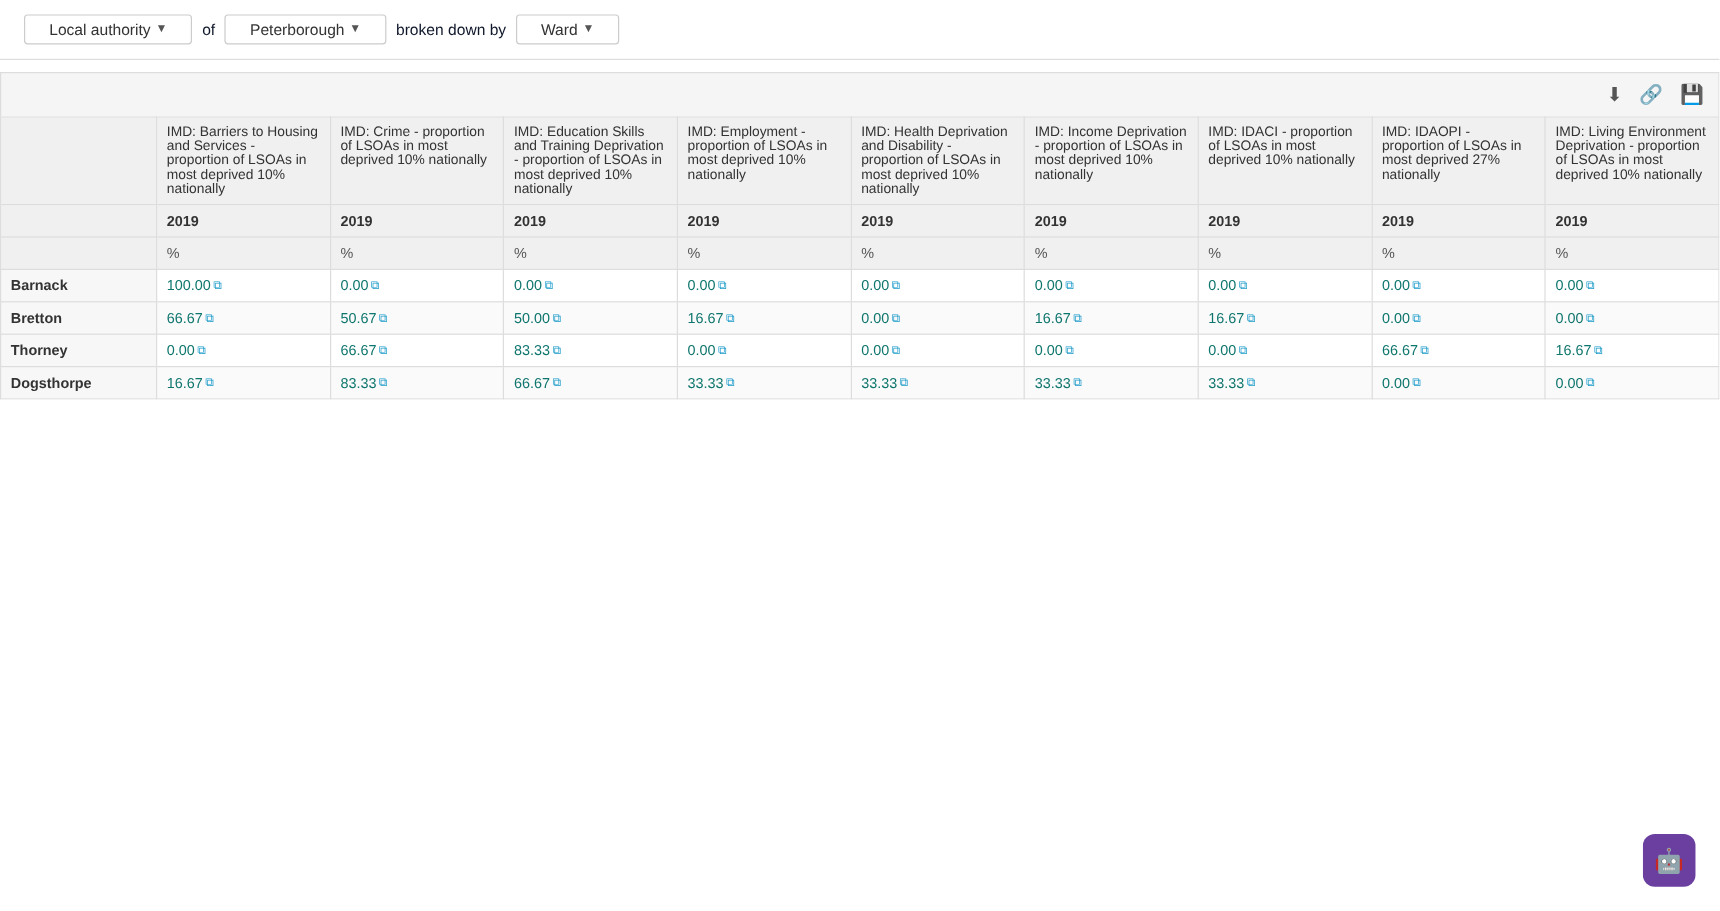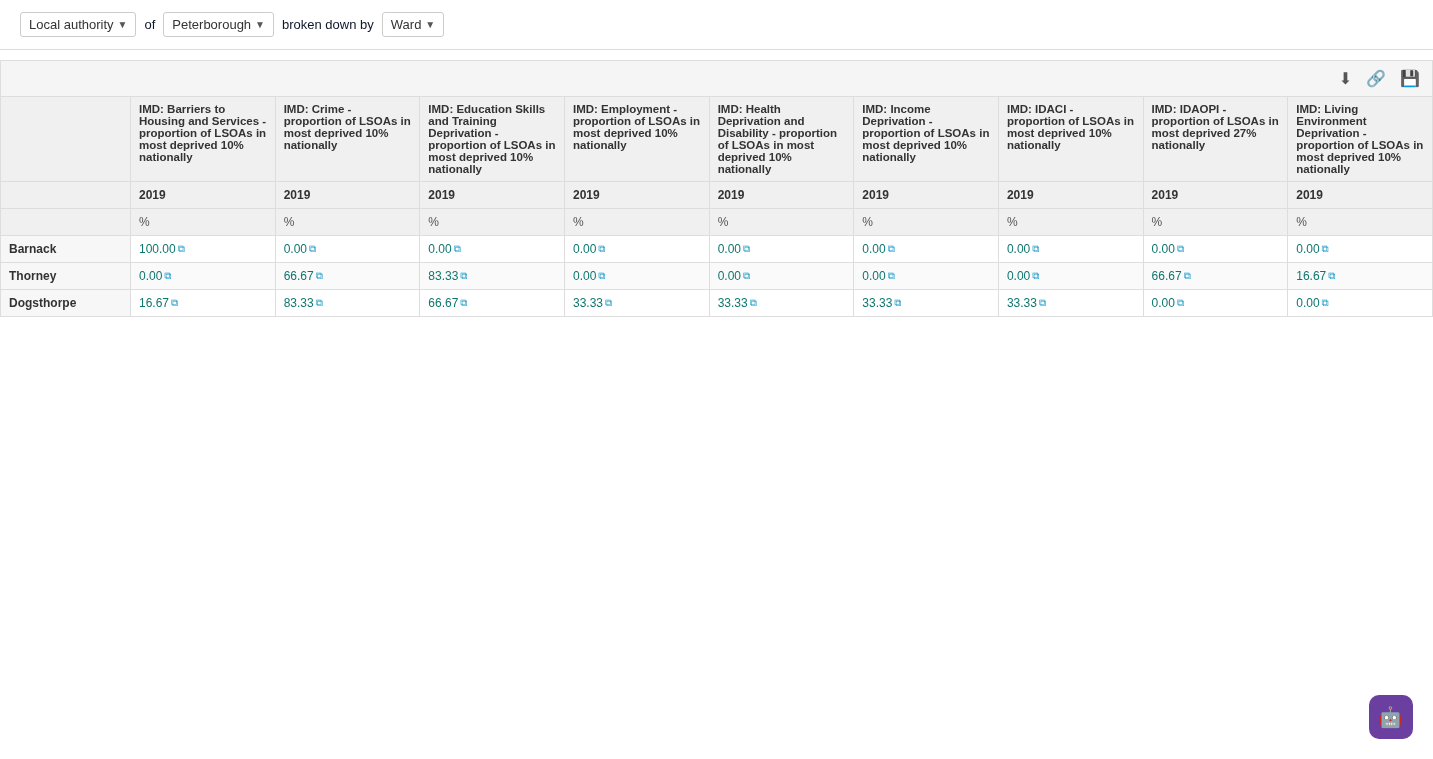--- a/index.html
+++ b/index.html
@@ -12,21 +12,21 @@
       border-bottom: 1px solid #ddd;
       background: #fff;
       gap: 8px;
     }
 
     .select-wrapper {
       display: inline-flex;
       align-items: center;
       border: 1px solid #ccc;
       border-radius: 3px;
-      padding: 4px 8px;
+      padding: 4px 20px;
       background: #fff;
       cursor: pointer;
       font-size: 13px;
       gap: 4px;
     }
 
     .select-wrapper .arrow {
       font-size: 10px;
       color: #555;
     }
@@ -80,21 +80,21 @@
       font-weight: normal;
       text-align: left;
     }
 
     thead th.row-header {
       width: 130px;
       min-width: 130px;
     }
 
     thead th.col-header {
-      font-weight: bold;
+      font-weight: normal;
       font-size: 11.5px;
       min-width: 110px;
       max-width: 140px;
       margin-left: 48px;
     }
 
     .year-row th {
       font-weight: bold;
       background: #f0f0f0;
     }
@@ -213,20 +213,32 @@
           <td><a class="data-link" href="#">0.00</a></td>
           <td><a class="data-link" href="#">0.00</a></td>
           <td><a class="data-link" href="#">0.00</a></td>
           <td><a class="data-link" href="#">0.00</a></td>
           <td><a class="data-link" href="#">0.00</a></td>
           <td><a class="data-link" href="#">0.00</a></td>
           <td><a class="data-link" href="#">0.00</a></td>
           <td><a class="data-link" href="#">0.00</a></td>
         </tr>
         <tr>
+          <td>Bretton</td>
+          <td><a class="data-link" href="#">66.67</a></td>
+          <td><a class="data-link" href="#">50.67</a></td>
+          <td><a class="data-link" href="#">50.00</a></td>
+          <td><a class="data-link" href="#">16.67</a></td>
+          <td><a class="data-link" href="#">0.00</a></td>
+          <td><a class="data-link" href="#">16.67</a></td>
+          <td><a class="data-link" href="#">16.67</a></td>
+          <td><a class="data-link" href="#">0.00</a></td>
+          <td><a class="data-link" href="#">0.00</a></td>
+        </tr>
+        <tr>
           <td>Thorney</td>
           <td><a class="data-link" href="#">0.00</a></td>
           <td><a class="data-link" href="#">66.67</a></td>
           <td><a class="data-link" href="#">83.33</a></td>
           <td><a class="data-link" href="#">0.00</a></td>
           <td><a class="data-link" href="#">0.00</a></td>
           <td><a class="data-link" href="#">0.00</a></td>
           <td><a class="data-link" href="#">0.00</a></td>
           <td><a class="data-link" href="#">66.67</a></td>
           <td><a class="data-link" href="#">16.67</a></td>

